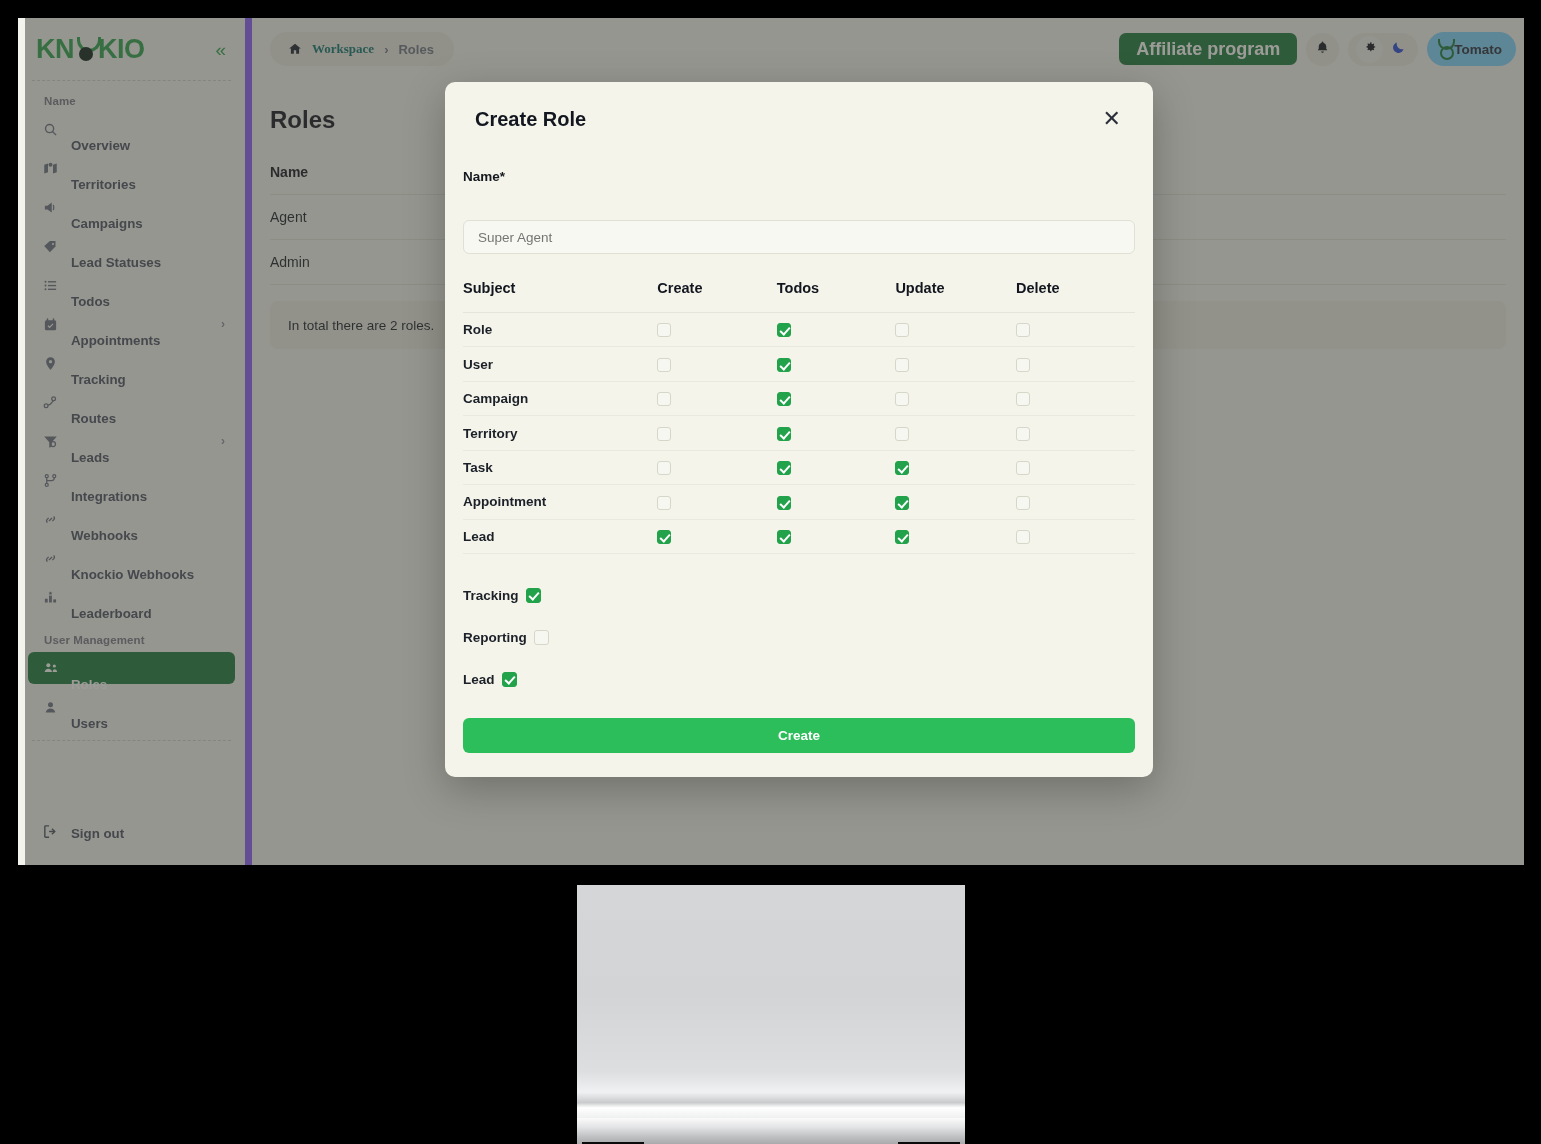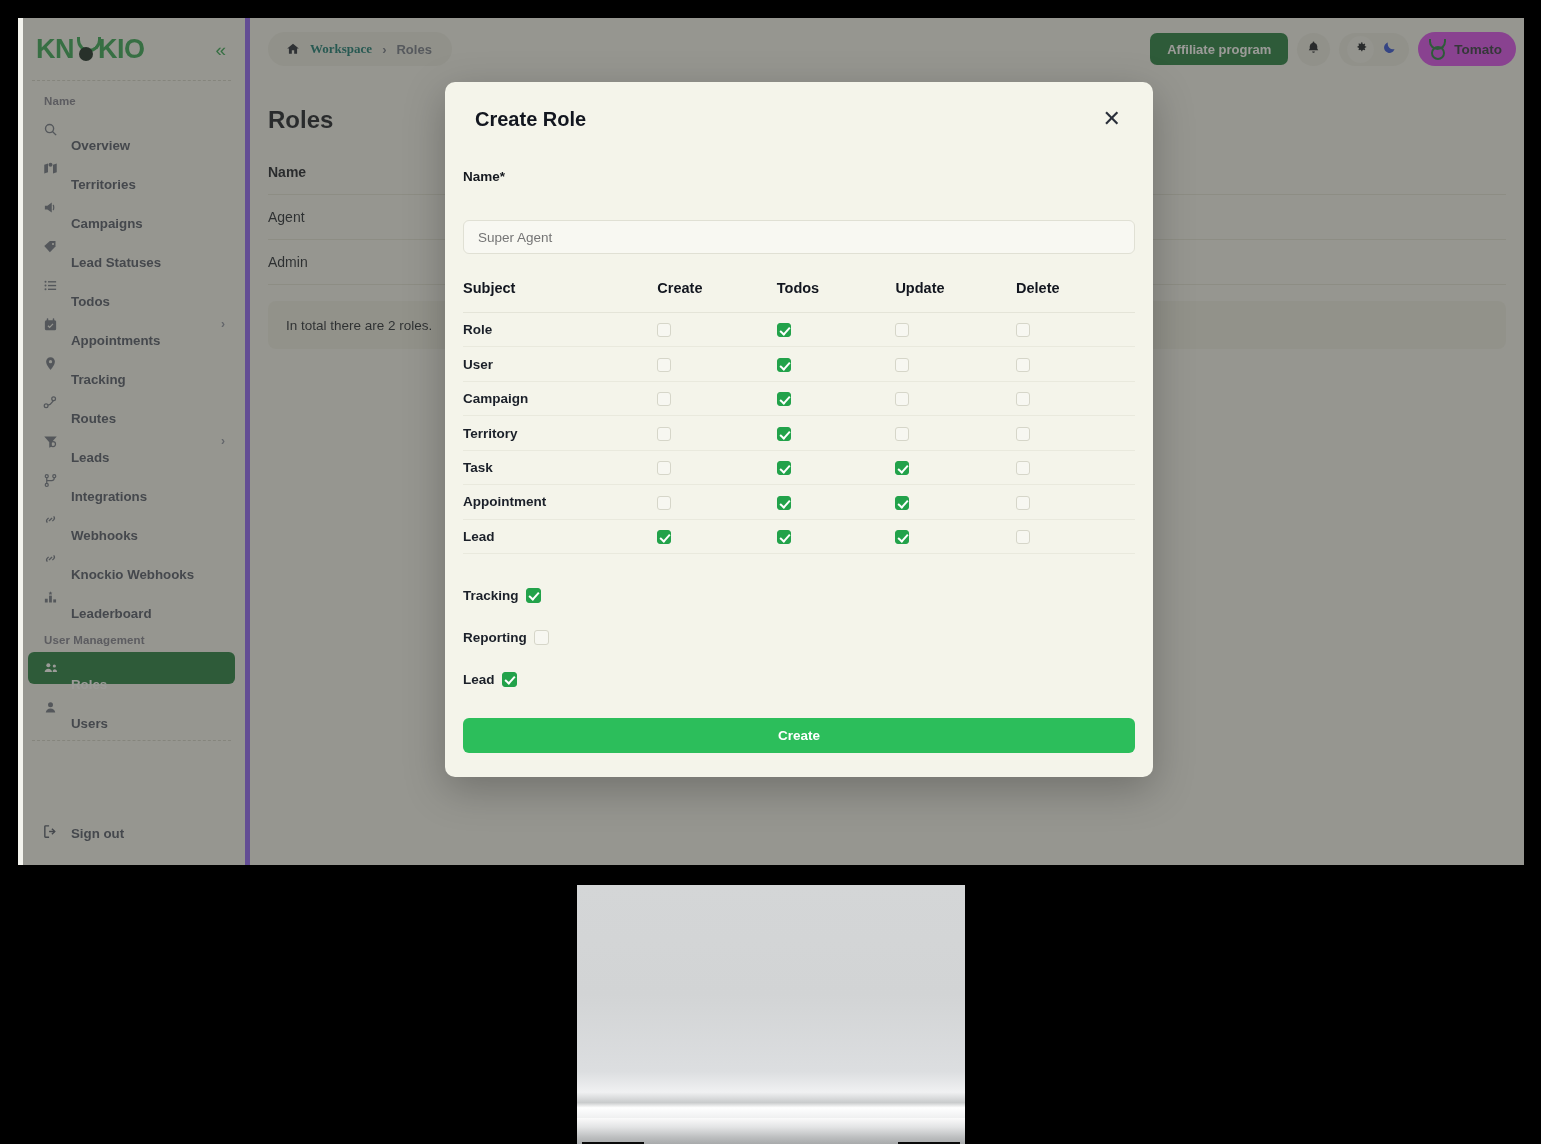--- a/index.html
+++ b/index.html
@@ -29,21 +29,21 @@
     background: #f4f4ee;
     overflow: hidden;
     display: flex;
   }
 
   
   .sidebar {
     width: 227px;
     flex: 0 0 227px;
     background: #f4f4ee;
-    border-right: 5px solid #8b5cf6;
+    border-right: 7px solid #8b5cf6;
     display: flex;
     flex-direction: column;
     position: relative;
   }
   .brand-row {
     height: 62px;
     display: flex;
     align-items: center;
     padding: 0 14px 0 18px;
     justify-content: space-between;
@@ -190,21 +190,21 @@
   .topbar-right {
     margin-left: auto;
     display: flex;
     align-items: center;
     gap: 9px;
     padding-right: 0;
   }
   .affiliate-btn {
     background: #1d7a3a;
     color: #fff;
-    font-size: 13px;
+    font-size: 18px;
     font-weight: 700;
     border: none;
     border-radius: 7px;
     height: 32px;
     padding: 0 17px;
     cursor: pointer;
     font-family: inherit;
   }
   .icon-pill {
     width: 33px; height: 33px;
@@ -221,24 +221,24 @@
     background: #eaeae1;
     display: flex;
     align-items: center;
     gap: 8px;
     padding: 0 8px;
     cursor: pointer;
   }
   .user-pill {
     height: 34px;
     border-radius: 999px;
-    background: #d946ef;
-    display: flex;
-    align-items: center;
-    gap: 9px;
+    background: #7dd3fc;
+    display: flex;
+    align-items: center;
+    gap: 0;
     padding: 0 14px 0 10px;
     cursor: pointer;
     font-size: 13.5px;
     font-weight: 700;
     color: #2a2f3a;
     white-space: nowrap;
   }
   .avatar-mark {
     position: relative;
     width: 17px; height: 21px;

